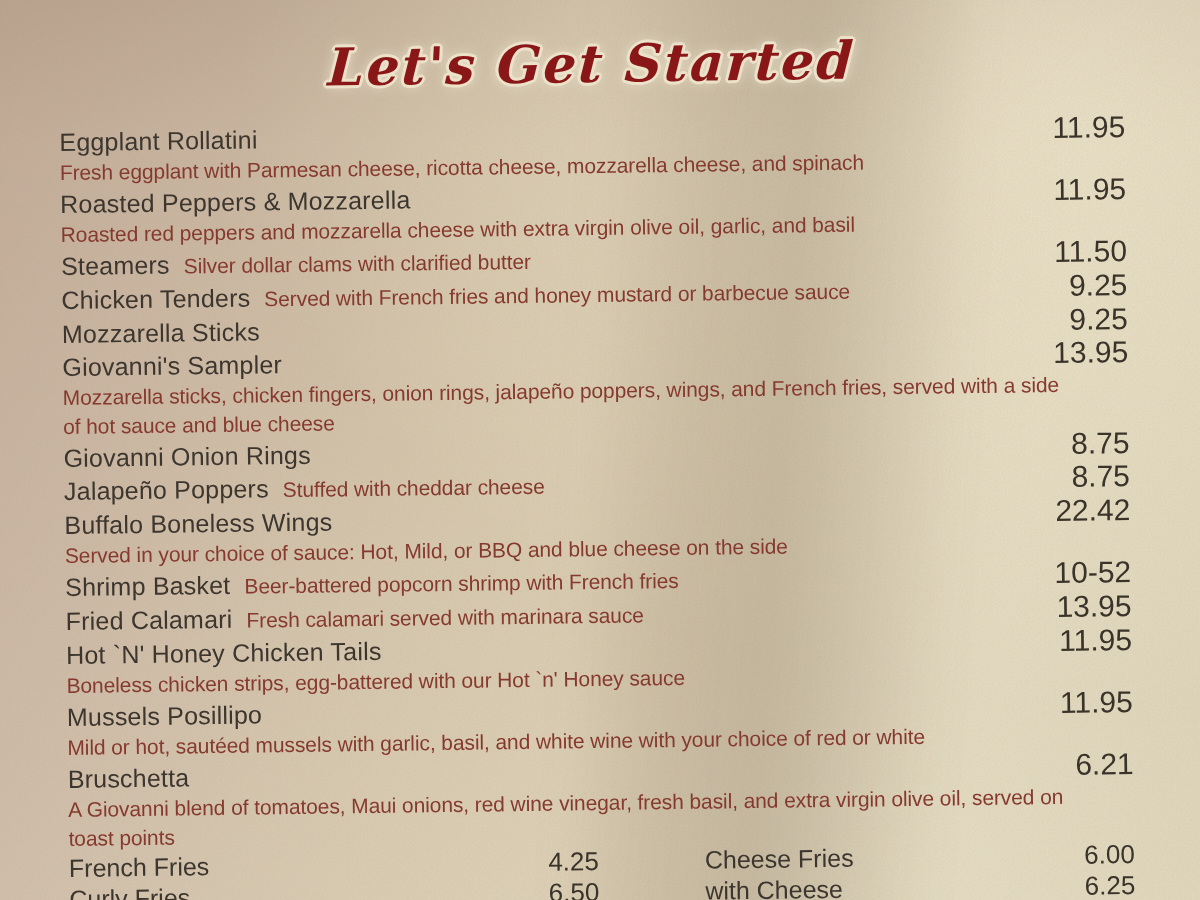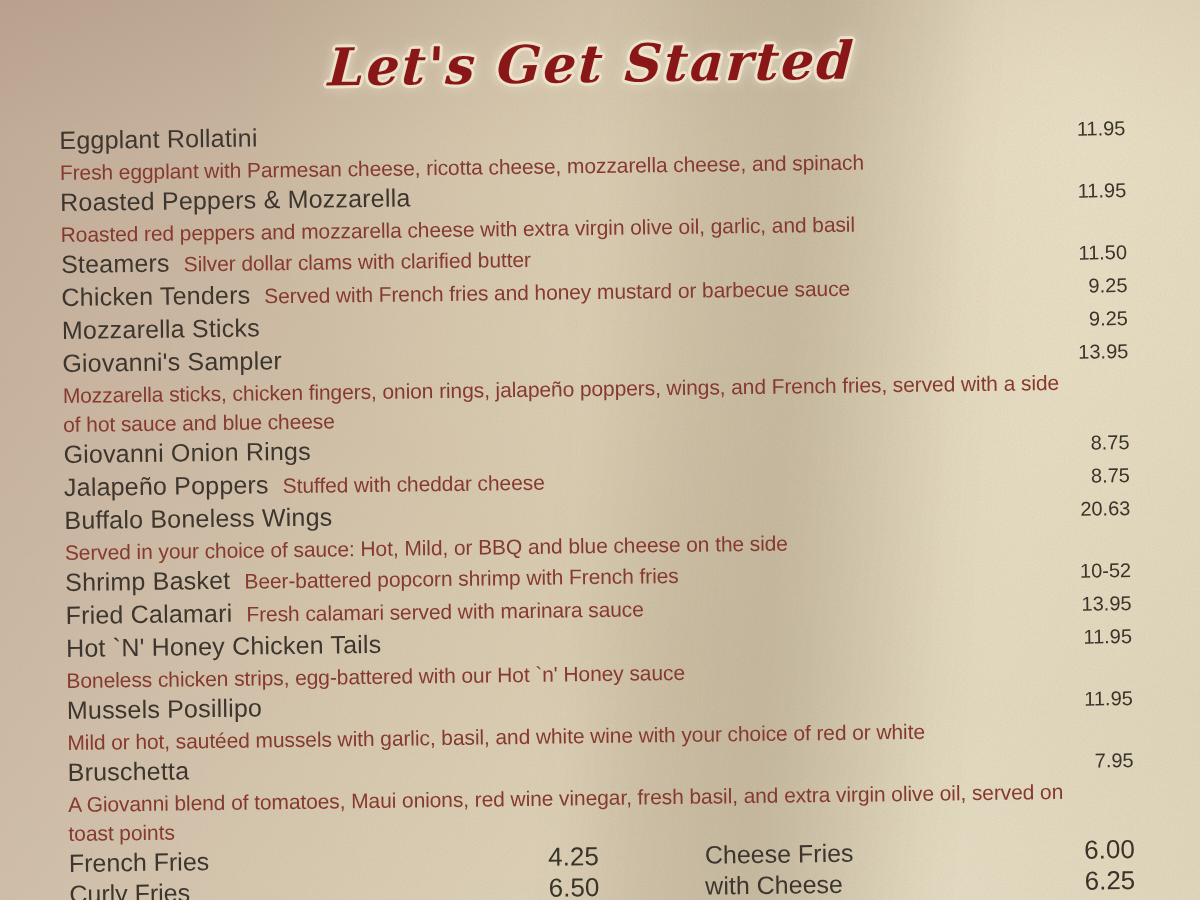--- a/index.html
+++ b/index.html
@@ -67,21 +67,21 @@
   }
   .desc {
     font-size: 21px;
     letter-spacing: -0.1px;
     color: #86392e;
   }
   .desc.inline { margin-left: 14px; white-space: nowrap; }
   .desc.block { line-height: 29px; max-width: 1010px; }
   .price {
     margin-left: auto;
-    font-size: 20px;
+    font-size: 30px;
     color: #393329;
     white-space: nowrap;
   }
   .fries-grid {
     display: grid;
     grid-template-columns: 370px 160px 1fr 150px;
     line-height: 31px;
     align-items: baseline;
   }
   .fries-grid .fname { font-size: 25px; color: #3c362e; }
@@ -165,21 +165,21 @@
       <div class="item-line">
         <span class="name">Jalapeño Poppers</span>
         <span class="desc inline">Stuffed with cheddar cheese</span>
         <span class="price">8.75</span>
       </div>
     </div>
 
     <div class="item">
       <div class="item-line">
         <span class="name">Buffalo Boneless Wings</span>
-        <span class="price">20.63</span>
+        <span class="price">22.42</span>
       </div>
       <div class="desc block">Served in your choice of sauce: Hot, Mild, or BBQ and blue cheese on the side</div>
     </div>
 
     <div class="item">
       <div class="item-line">
         <span class="name">Shrimp Basket</span>
         <span class="desc inline">Beer-battered popcorn shrimp with French fries</span>
         <span class="price">10-52</span>
       </div>
@@ -205,21 +205,21 @@
       <div class="item-line">
         <span class="name">Mussels Posillipo</span>
         <span class="price">11.95</span>
       </div>
       <div class="desc block">Mild or hot, sautéed mussels with garlic, basil, and white wine with your choice of red or white</div>
     </div>
 
     <div class="item">
       <div class="item-line">
         <span class="name">Bruschetta</span>
-        <span class="price">7.95</span>
+        <span class="price">6.21</span>
       </div>
       <div class="desc block">A Giovanni blend of tomatoes, Maui onions, red wine vinegar, fresh basil, and extra virgin olive oil, served on toast points</div>
     </div>
 
     <div class="fries-grid">
       <span class="fname">French Fries</span>
       <span class="fprice">4.25</span>
       <span class="fname2">Cheese Fries</span>
       <span class="fprice">6.00</span>
     </div>

